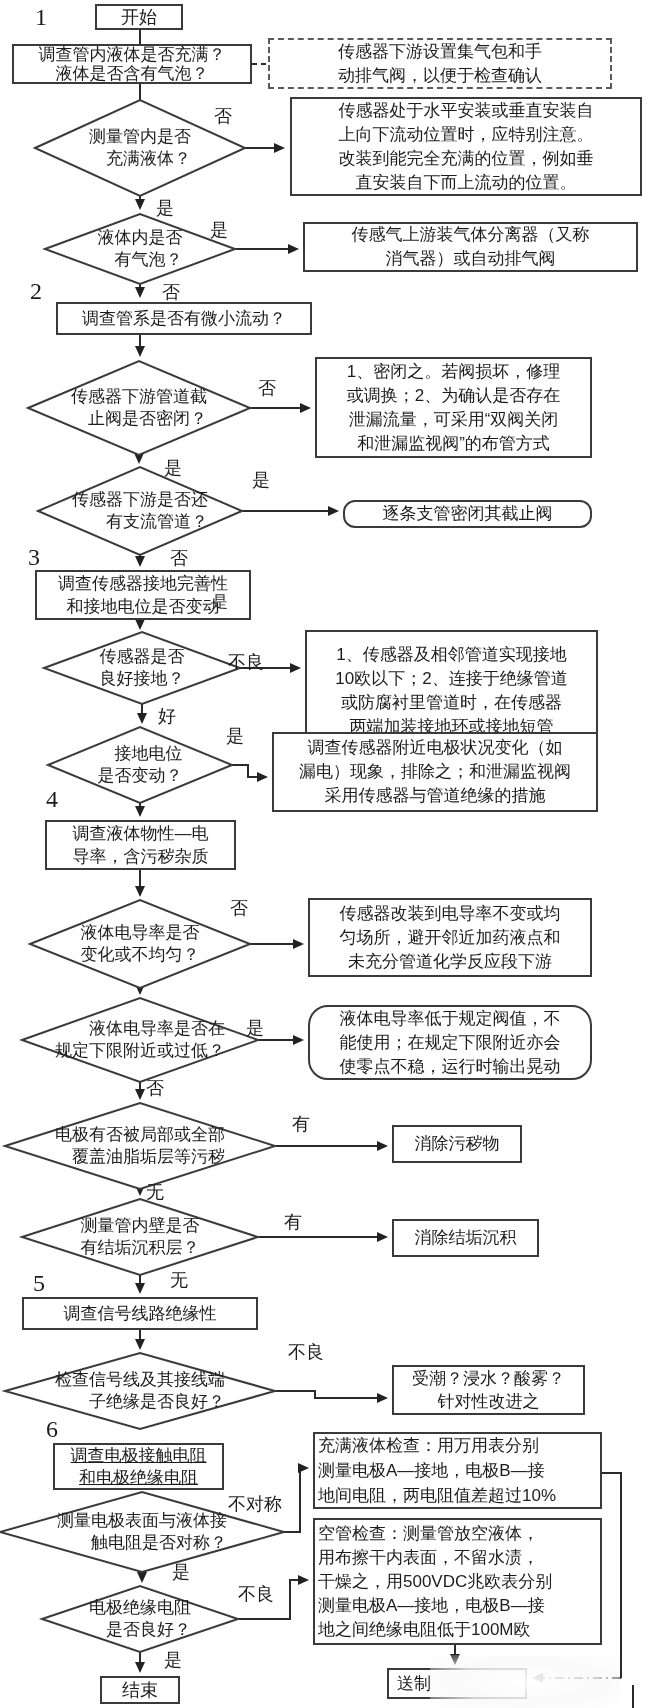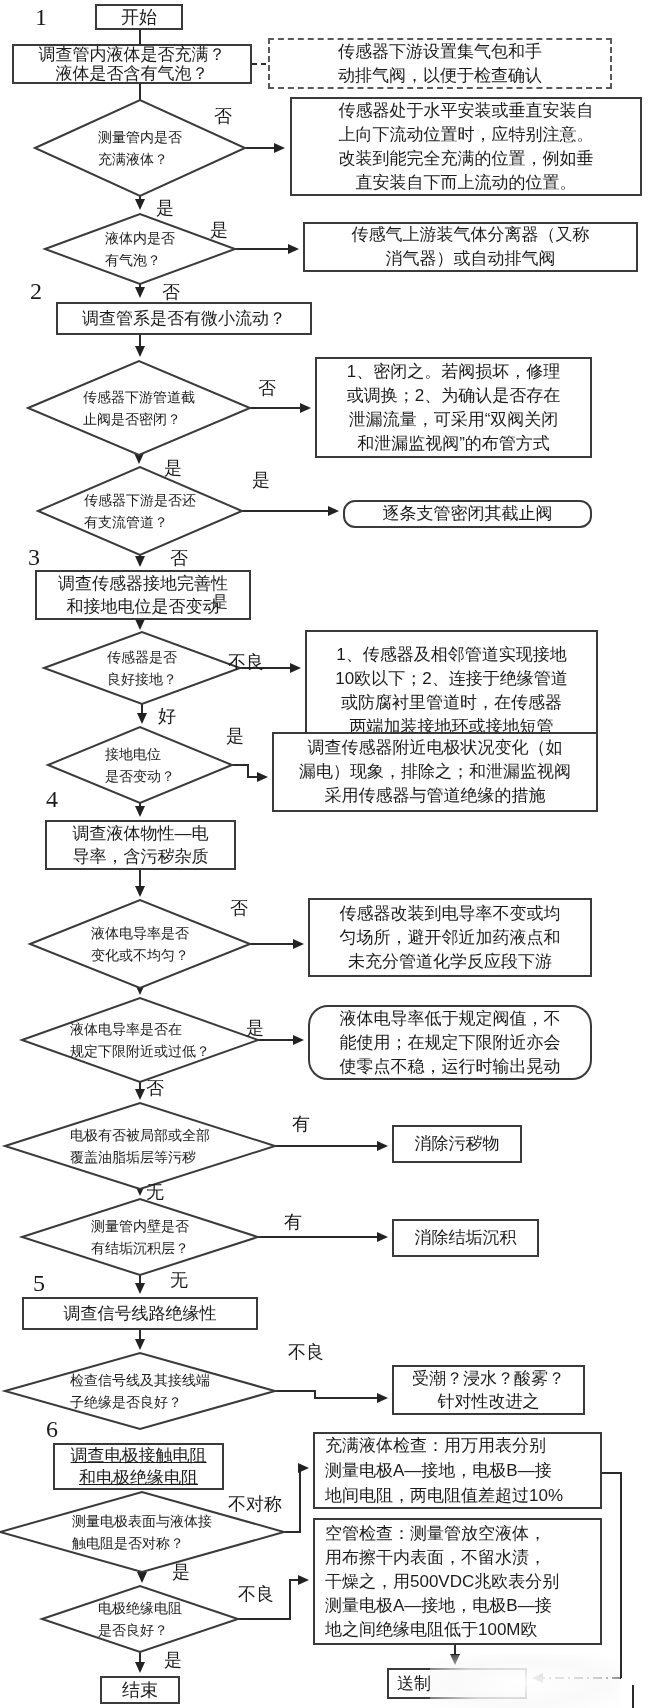--- a/index.html
+++ b/index.html
@@ -5,27 +5,27 @@
   html,body{margin:0;padding:0;}
   body{
     width:650px;height:1708px;position:relative;background:#ffffff;
     font-family:"Liberation Sans","DejaVu Sans",sans-serif;color:#1c1c1c;
     overflow:hidden;
   }
   .abs{position:absolute;box-sizing:border-box;}
   .box{
     background:#fff;border:2px solid #3a3a3a;display:flex;align-items:center;
     justify-content:center;text-align:center;white-space:pre-line;
-    font-size:17px;line-height:24px;padding:1px 10px;
+    font-size:17px;line-height:24px;padding:1px 3px;
   }
   .box.dashed{border:2px dashed #5a5a5a;}
   .box.left{text-align:left;justify-content:flex-start;}
   .dtext{
-    display:flex;align-items:center;justify-content:center;text-align:left;
-    white-space:pre-line;font-size:14px;line-height:22px;
+    display:flex;align-items:center;justify-content:center;text-align:right;
+    white-space:pre-line;font-size:17px;line-height:22px;
   }
   .lbl{position:absolute;font-size:18px;white-space:nowrap;}
   .num{position:absolute;font-size:24px;font-family:"Liberation Serif","DejaVu Serif",serif;}
   svg{position:absolute;left:0;top:0;}
   .smudge{
     position:absolute;pointer-events:none;
     background:radial-gradient(ellipse at 50% 50%, rgba(255,255,255,0.95) 0%, rgba(248,248,248,0.8) 55%, rgba(255,255,255,0) 100%);
   }
 </style>
 </head>

